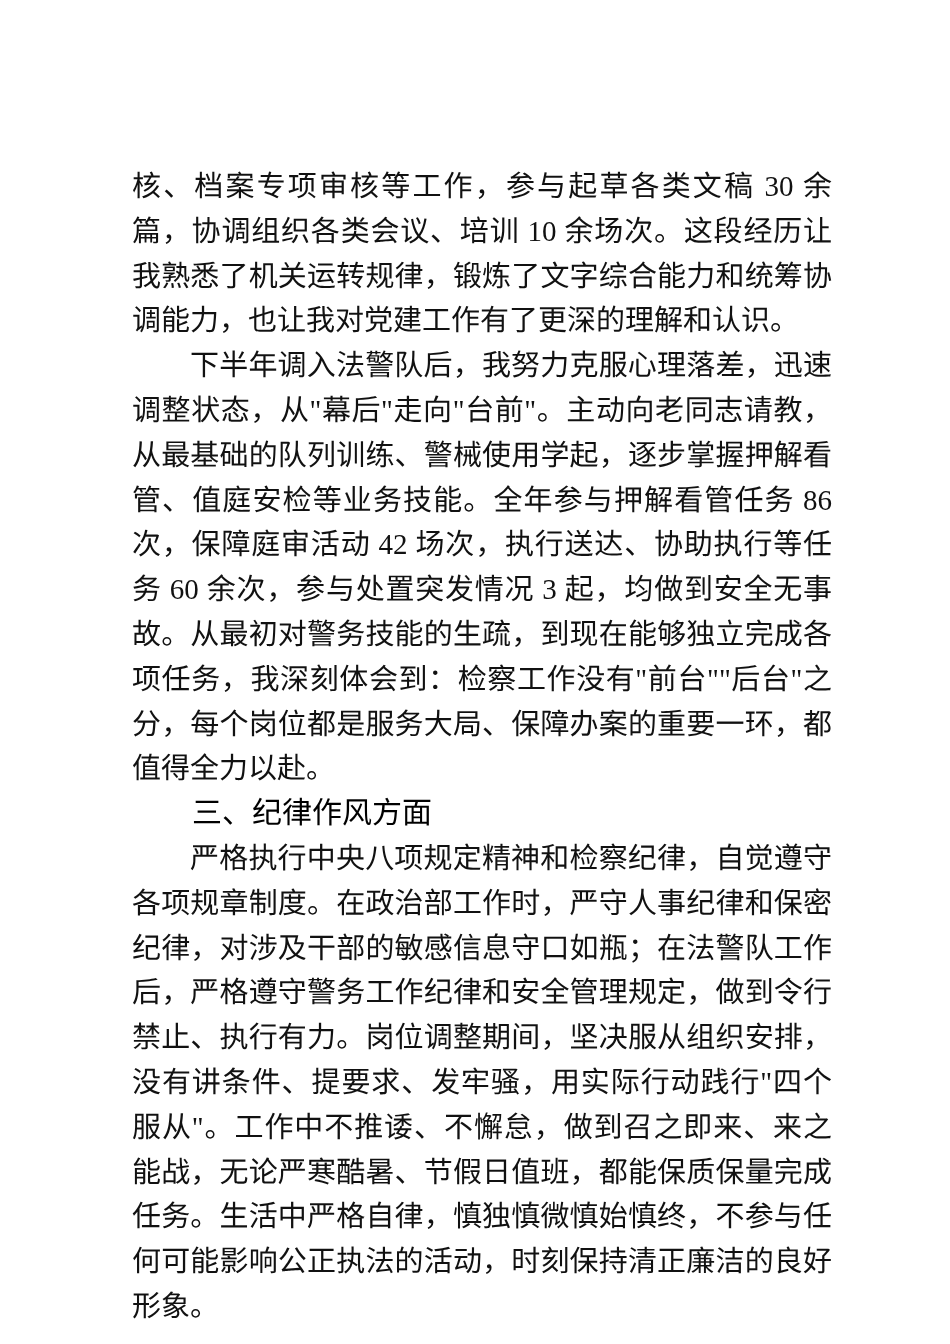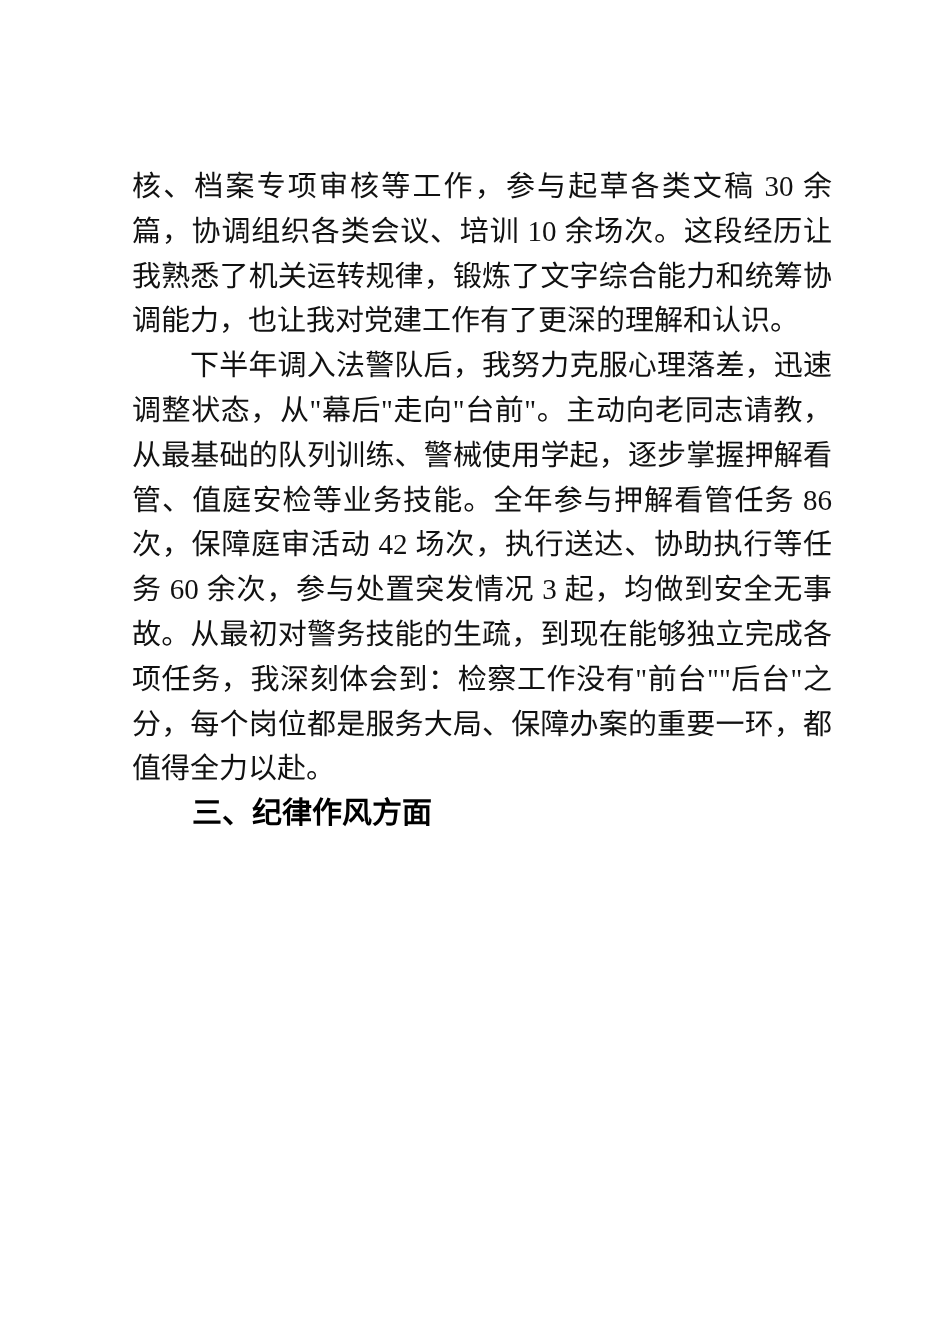--- a/index.html
+++ b/index.html
@@ -30,29 +30,30 @@
     padding: 0;
   }
   .para-indent {
     text-indent: 2em;
   }
   .section-heading {
     margin: 0;
     padding: 0;
     text-indent: 2em;
     font-family: "Liberation Sans", "DejaVu Sans", sans-serif;
-    font-weight: 700;
+    font-weight: 400;
     font-size: 30px;
     line-height: 44.8px;
     color: #000000;
     text-align: left;
   }
 </style>
 </head>
 <body>
 
 <div class="page">
   <div class="doc-content">
     <p class="body-para">核、档案专项审核等工作，参与起草各类文稿 30 余篇，协调组织各类会议、培训 10 余场次。这段经历让我熟悉了机关运转规律，锻炼了文字综合能力和统筹协调能力，也让我对党建工作有了更深的理解和认识。</p>
     <p class="body-para para-indent">下半年调入法警队后，我努力克服心理落差，迅速调整状态，从"幕后"走向"台前"。主动向老同志请教，从最基础的队列训练、警械使用学起，逐步掌握押解看管、值庭安检等业务技能。全年参与押解看管任务 86 次，保障庭审活动 42 场次，执行送达、协助执行等任务 60 余次，参与处置突发情况 3 起，均做到安全无事故。从最初对警务技能的生疏，到现在能够独立完成各项任务，我深刻体会到：检察工作没有"前台""后台"之分，每个岗位都是服务大局、保障办案的重要一环，都值得全力以赴。</p>
     <h2 class="section-heading">三、纪律作风方面</h2>
+    <p class="body-para para-indent">严格执行中央八项规定精神和检察纪律，自觉遵守各项规章制度。在政治部工作时，严守人事纪律和保密纪律，对涉及干部的敏感信息守口如瓶；在法警队工作后，严格遵守警务工作纪律和安全管理规定，做到令行禁止、执行有力。岗位调整期间，坚决服从组织安排，没有讲条件、提要求、发牢骚，用实际行动践行"四个服从"。工作中不推诿、不懈怠，做到召之即来、来之能战，无论严寒酷暑、节假日值班，都能保质保量完成任务。生活中严格自律，慎独慎微慎始慎终，不参与任何可能影响公正执法的活动，时刻保持清正廉洁的良好形象。</p>
   </div>
 </div>
 
 </body></html>

